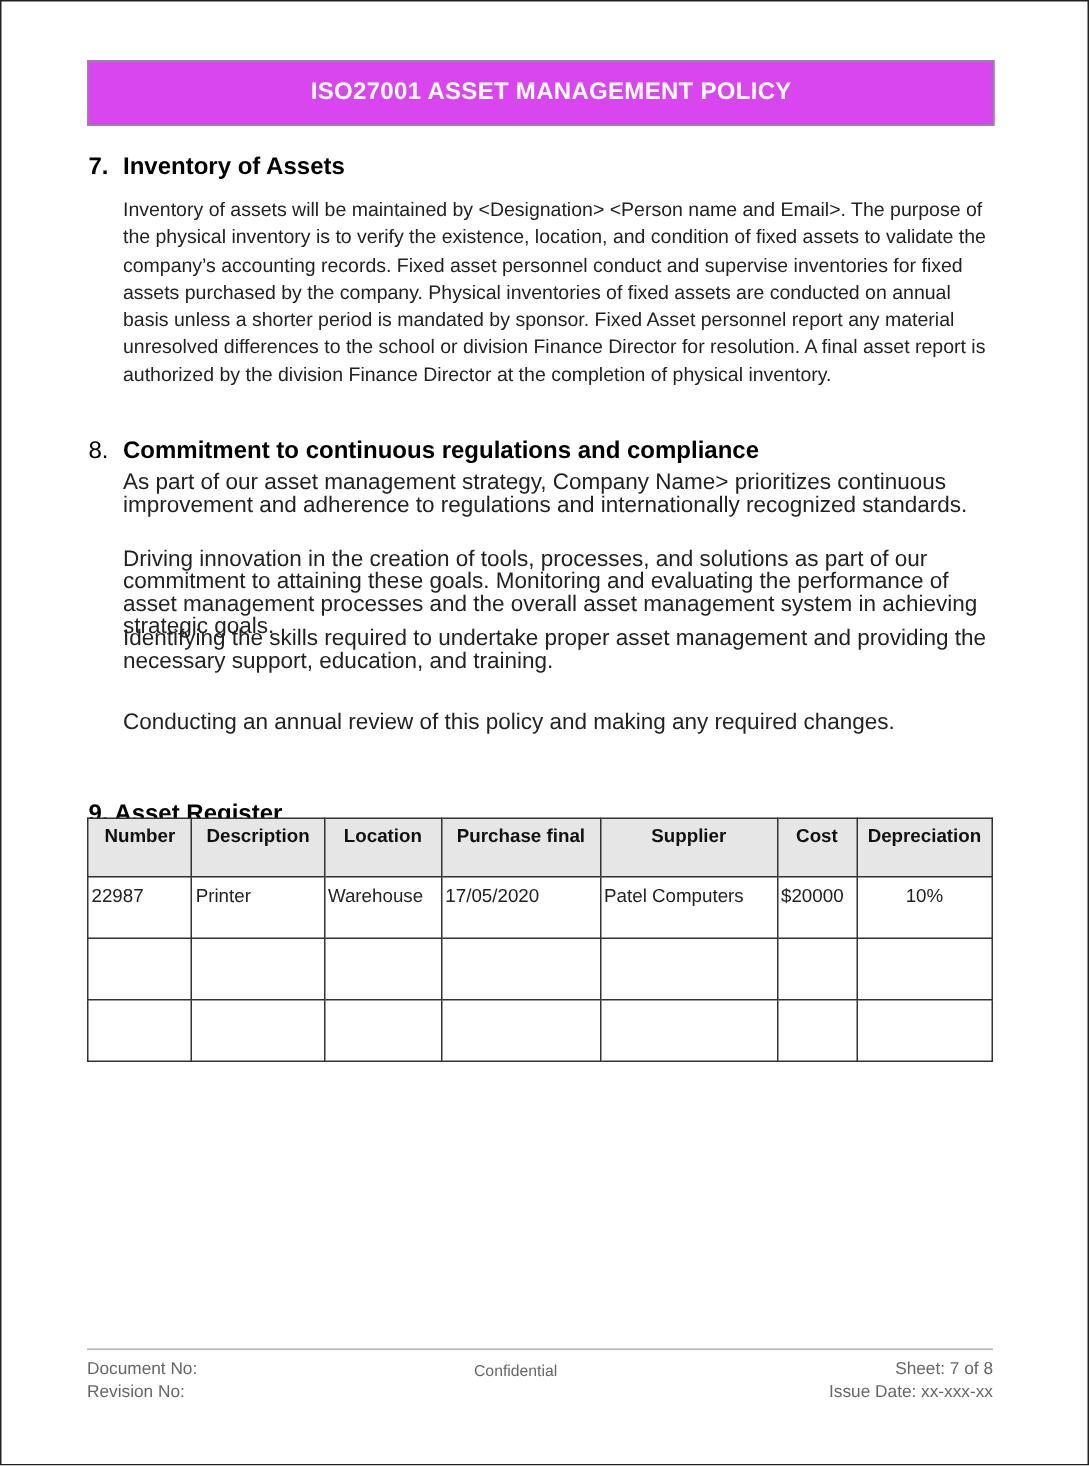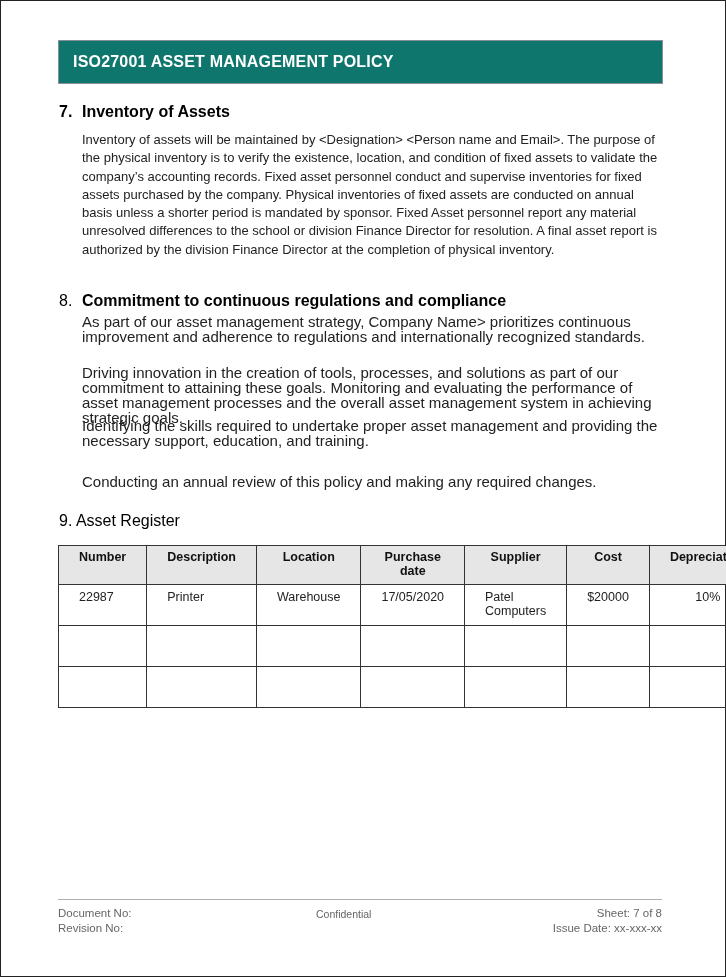--- a/index.html
+++ b/index.html
@@ -12,23 +12,23 @@
       color: #111;
     }
     .page-frame {
       position: absolute; left: 0; top: 0;
       width: 724px; height: 975px;
       border: 1px solid #222;
     }
     .title-bar {
       position: absolute; left: 58px; top: 40px;
       width: 603px; height: 42px;
-      background: #0f766e;
+      background: #d946ef;
       border: 1px solid #8a8f97;
-      display: flex; align-items: center; justify-content: flex-start;
+      display: flex; align-items: center; justify-content: center;
     }
     .title-bar span {
       color: #ffffff;
       font-weight: bold;
       font-size: 16px;
       letter-spacing: 0.2px;
       padding-left: 14px;
     }
     .heading {
       position: absolute;
@@ -43,33 +43,33 @@
     .heading .num.light { font-weight: normal; }
     .para {
       position: absolute; left: 82px; width: 580px;
       font-size: 13px; color: #222;
       line-height: 18.3px;
     }
     .para.sm {
       font-size: 15px; line-height: 15px;
     }
     .sec9-heading {
-      position: absolute; left: 59px; top: 512px;
-      font-size: 16px; font-weight: normal; color: #000;
+      position: absolute; left: 59px; top: 534px;
+      font-size: 16px; font-weight: bold; color: #000;
     }
     table.register {
       position: absolute; left: 58px; top: 545px;
       width: 604px;
       border-collapse: collapse;
       font-size: 12.5px;
       color: #222;
     }
     table.register th, table.register td {
       border: 1px solid #333;
-      padding: 0 20px;
+      padding: 0 2px;
       vertical-align: top;
     }
     table.register th {
       background: #e6e6e6;
       font-weight: bold;
       height: 34px;
       padding-top: 4px;
       text-align: center;
       font-size: 12.5px;
       color: #111;
@@ -122,21 +122,21 @@
 <div class="para sm" style="top:474px;">Conducting an annual review of this policy and making any required changes.</div>
 
 <div class="sec9-heading">9. Asset Register</div>
 
 <table class="register">
   <thead>
     <tr>
       <th class="col-num">Number</th>
       <th class="col-desc">Description</th>
       <th class="col-loc">Location</th>
-      <th class="col-date">Purchase date</th>
+      <th class="col-date">Purchase final</th>
       <th class="col-sup">Supplier</th>
       <th class="col-cost">Cost</th>
       <th class="col-dep">Depreciation</th>
     </tr>
   </thead>
   <tbody>
     <tr>
       <td>22987</td>
       <td>Printer</td>
       <td>Warehouse</td>

